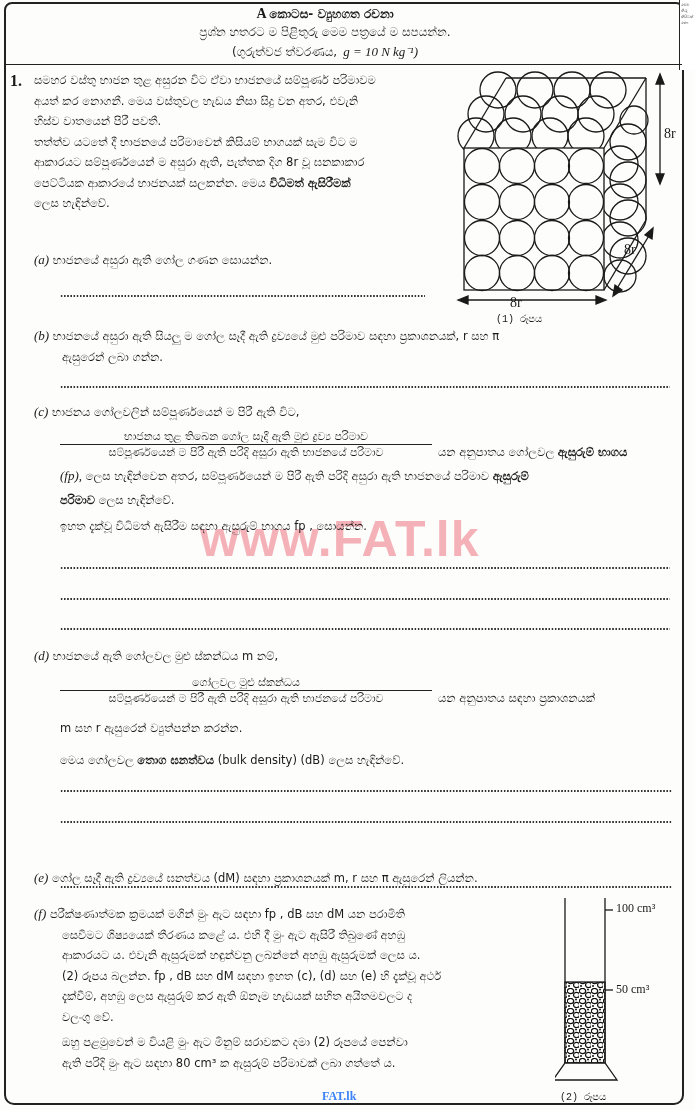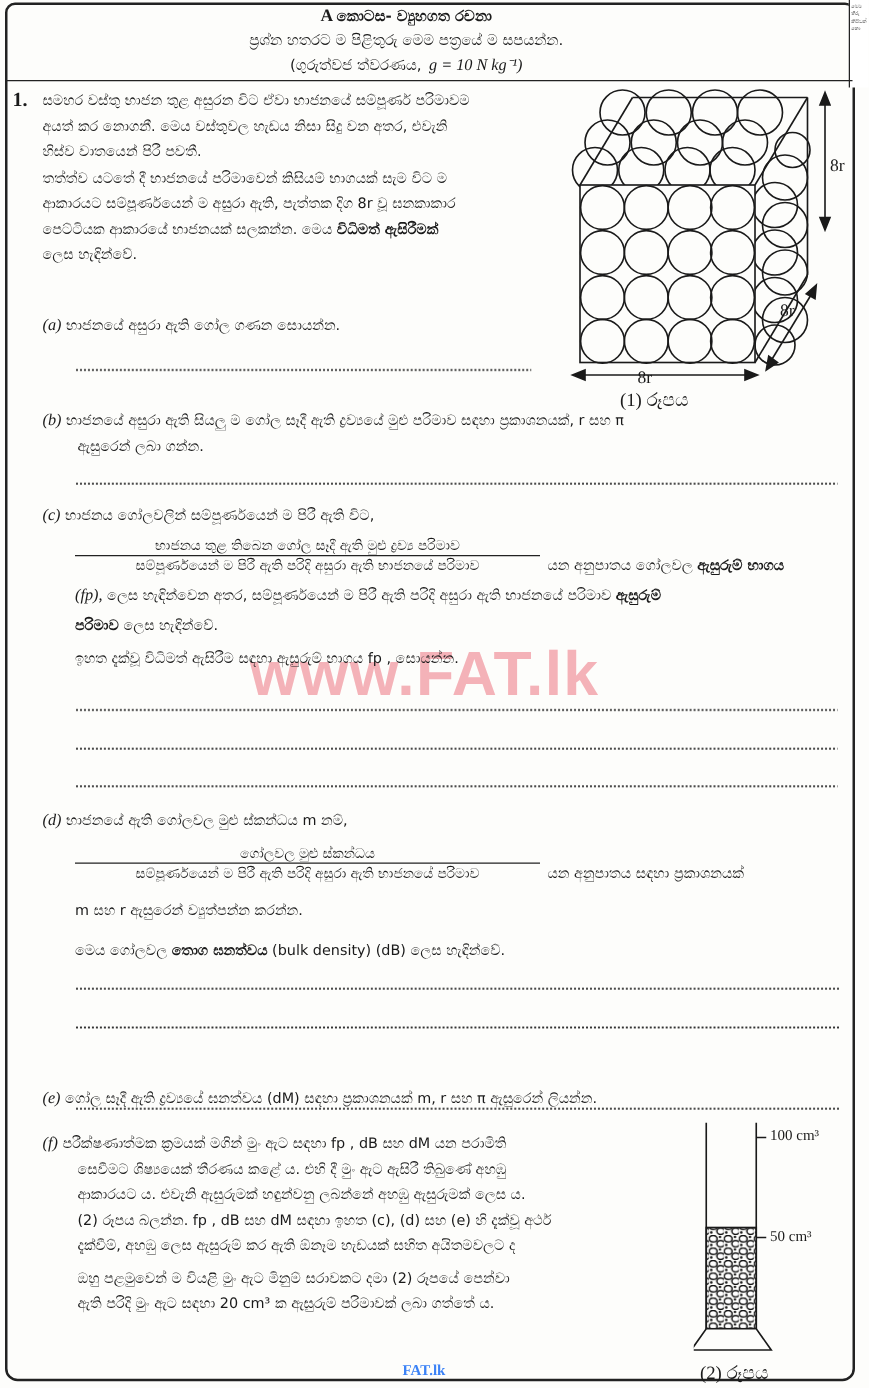--- a/index.html
+++ b/index.html
@@ -41,21 +41,21 @@
   .watermark {
     position:absolute; left:200px; top:510px; font-family:"Liberation Sans", sans-serif;
     font-weight:bold; font-size:50px; color:#f3a6ad; opacity:0.85; letter-spacing:1px;
     pointer-events:none;
   }
   .footer-mark {
     position:absolute; left:322px; top:1089px; font-family:"Liberation Serif", serif;
     font-weight:bold; font-size:12px; color:#3b82f6;
   }
   .caption { position:absolute; font-size:11px; font-family:"Liberation Serif", serif; }
-  .caption .sin { font-family:Liberation Serif, serif; font-size:15px;margin-top:33px; }
+  .caption .sin { font-family:Liberation Mono, monospace; font-size:10px;margin-top:33px; }
   .fig-label { position:absolute; font-family:"Liberation Serif", serif; font-size:14px; }
 </style>
 </head>
 <body>
 
 <div class="page-frame"></div>
 
 <div class="side-note">
   <div>මෙම</div>
   <div>තීරු</div>
@@ -229,22 +229,23 @@
 </div>
 <div class="dots" style="left:60px; top:886px; width:612px;"></div>
 
 <div class="txt" style="left:34px; top:904px; width:420px;">
   <div><span class="mathi">(f)</span>
   <span>පරීක්ෂණාත්මක ක්‍රමයක් මගින් මුං ඇට සඳහා fp , dB සහ dM යන පරාමිති</span></div>
   <div style="padding-left:28px;">සෙවීමට ශිෂ්‍යයෙක් තීරණය කළේ ය. එහි දී මුං ඇට ඇසිරී තිබුණේ අහඹු</div>
   <div style="padding-left:28px;">ආකාරයට ය. එවැනි ඇසුරුමක් හඳුන්වනු ලබන්නේ අහඹු ඇසුරුමක් ලෙස ය.</div>
   <div style="padding-left:28px;">(2) රූපය බලන්න. fp , dB සහ dM සඳහා ඉහත (c), (d) සහ (e) හි දැක්වූ අර්ථ</div>
   <div style="padding-left:28px;">දැක්වීම්, අහඹු ලෙස ඇසුරුම් කර ඇති ඕනෑම හැඩයක් සහිත අයිතමවලට ද</div>
+  <div style="padding-left:28px;">වලංගු වේ.</div>
   <div style="padding-left:28px; margin-top:5px;">ඔහු පළමුවෙන් ම වියළි මුං ඇට මිනුම් සරාවකට දමා (2) රූපයේ පෙන්වා</div>
-  <div style="padding-left:28px;">ඇති පරිදි මුං ඇට සඳහා 20 cm³ ක ඇසුරුම් පරිමාවක් ලබා ගත්තේ ය.</div>
+  <div style="padding-left:28px;">ඇති පරිදි මුං ඇට සඳහා 80 cm³ ක ඇසුරුම් පරිමාවක් ලබා ගත්තේ ය.</div>
 </div>
 
 <svg style="position:absolute; left:555px; top:898px;" width="130" height="200" viewBox="0 0 130 200">
   <defs>
     <pattern id="beans" width="12" height="10" patternUnits="userSpaceOnUse">
       <ellipse cx="3.5" cy="3" rx="3.2" ry="2.6" fill="#fff" stroke="#111" stroke-width="1.2"></ellipse>
       <ellipse cx="9.5" cy="7" rx="3" ry="2.6" fill="#fff" stroke="#111" stroke-width="1.2"></ellipse>
       <circle cx="9" cy="1.5" r="1" fill="#111"></circle>
       <circle cx="2" cy="8" r="1" fill="#111"></circle>
     </pattern>

